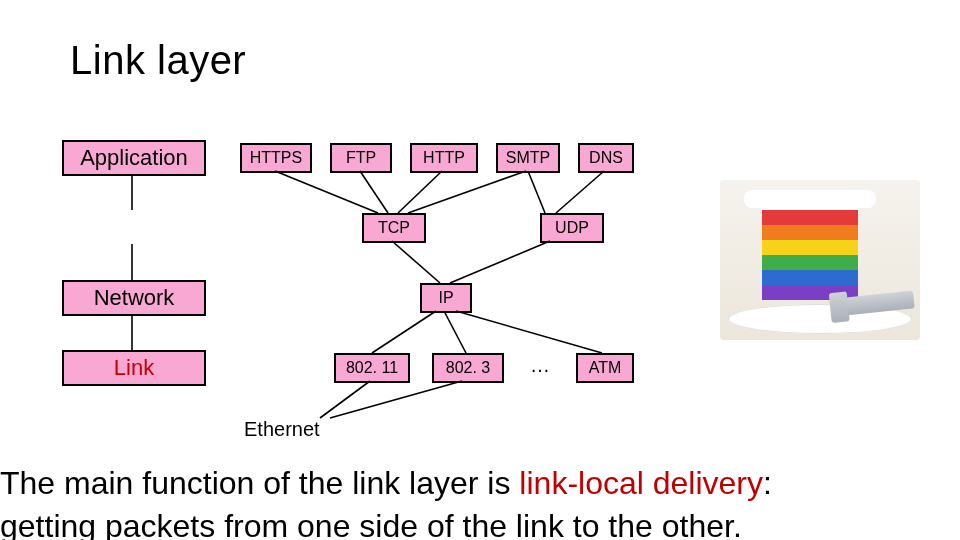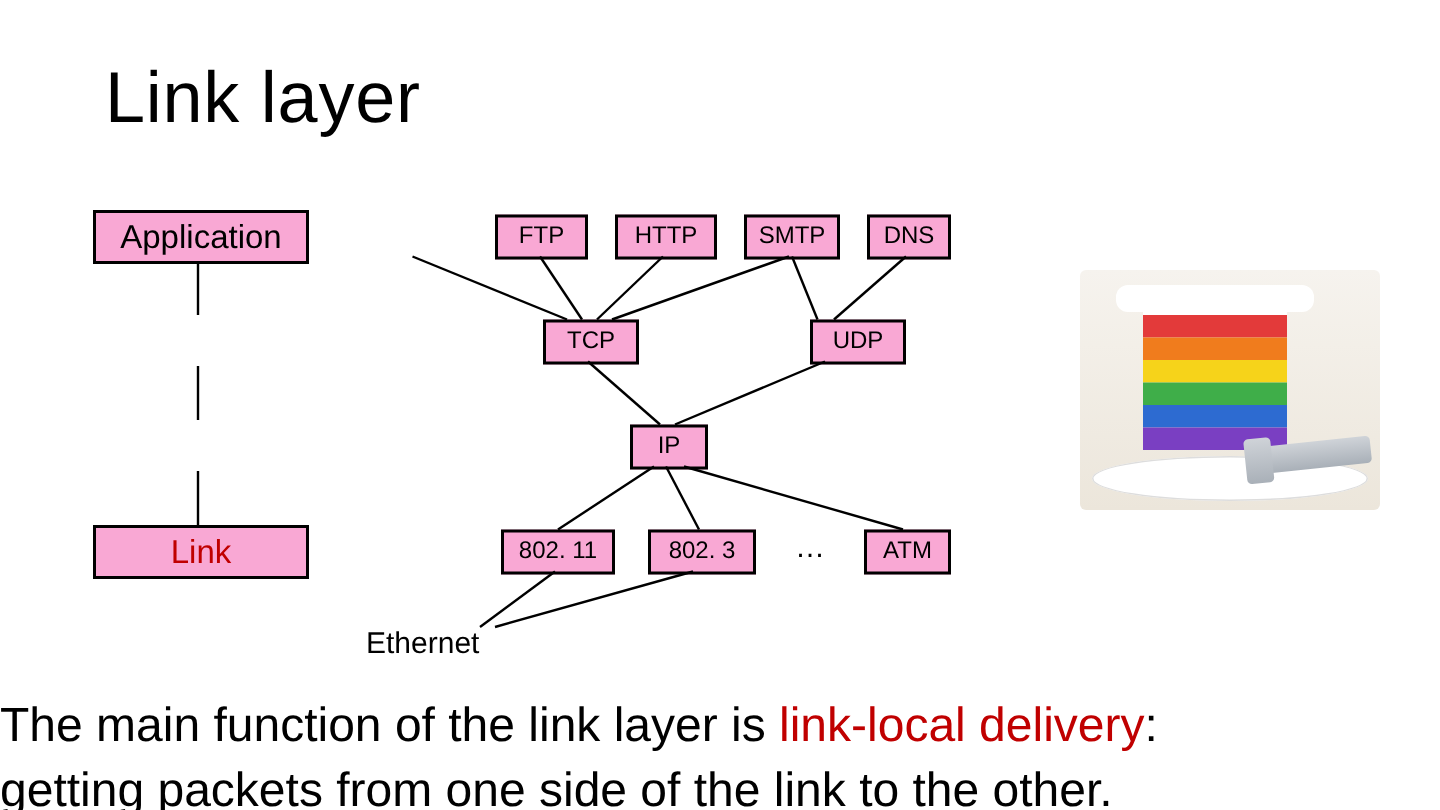--- a/index.html
+++ b/index.html
@@ -1,17 +1,17 @@
 <!DOCTYPE html>
 <html><head>
 <meta charset="utf-8">
 <style>
   html,body{margin:0;padding:0;width:960px;height:540px;background:#fff;font-family:Arial,Helvetica,sans-serif;color:#000}
   .stage{position:relative;width:960px;height:540px}
-  .title{position:absolute;left:70px;top:38px;font-size:48px;letter-spacing:.5px}
+  .title{position:absolute;left:70px;top:38px;font-size:40px;letter-spacing:.5px}
   .box{position:absolute;border:2px solid #000;text-align:center;display:flex;align-items:center;justify-content:center;background:#f9a8d4}
   .layer{width:140px;height:32px;font-size:22px}
   .small{height:26px;font-size:16px}
   
   #b-app{left:62px;top:140px}
   #b-tra{left:62px;top:210px}
   #b-net{left:62px;top:280px}
   #b-lnk{left:62px;top:350px;color:#c00000}
   
   #b-https{left:240px;top:143px;width:68px}
@@ -50,24 +50,30 @@
 </head>
 <body>
 
 <div class="stage">
 
   <div class="title">Link layer</div>
 
   <div id="b-app" class="box layer">
       <span>Application</span>
     </div>
+  <div id="b-net" class="box layer">
+      <span>Network</span>
+    </div>
   <div id="b-lnk" class="box layer">
       <span>Link</span>
     </div>
 
+  <div id="b-https" class="box small">
+      <span>HTTPS</span>
+    </div>
   <div id="b-ftp" class="box small">
       <span>FTP</span>
     </div>
   <div id="b-http" class="box small">
       <span>HTTP</span>
     </div>
   <div id="b-smtp" class="box small">
       <span>SMTP</span>
     </div>
   <div id="b-dns" class="box small">

